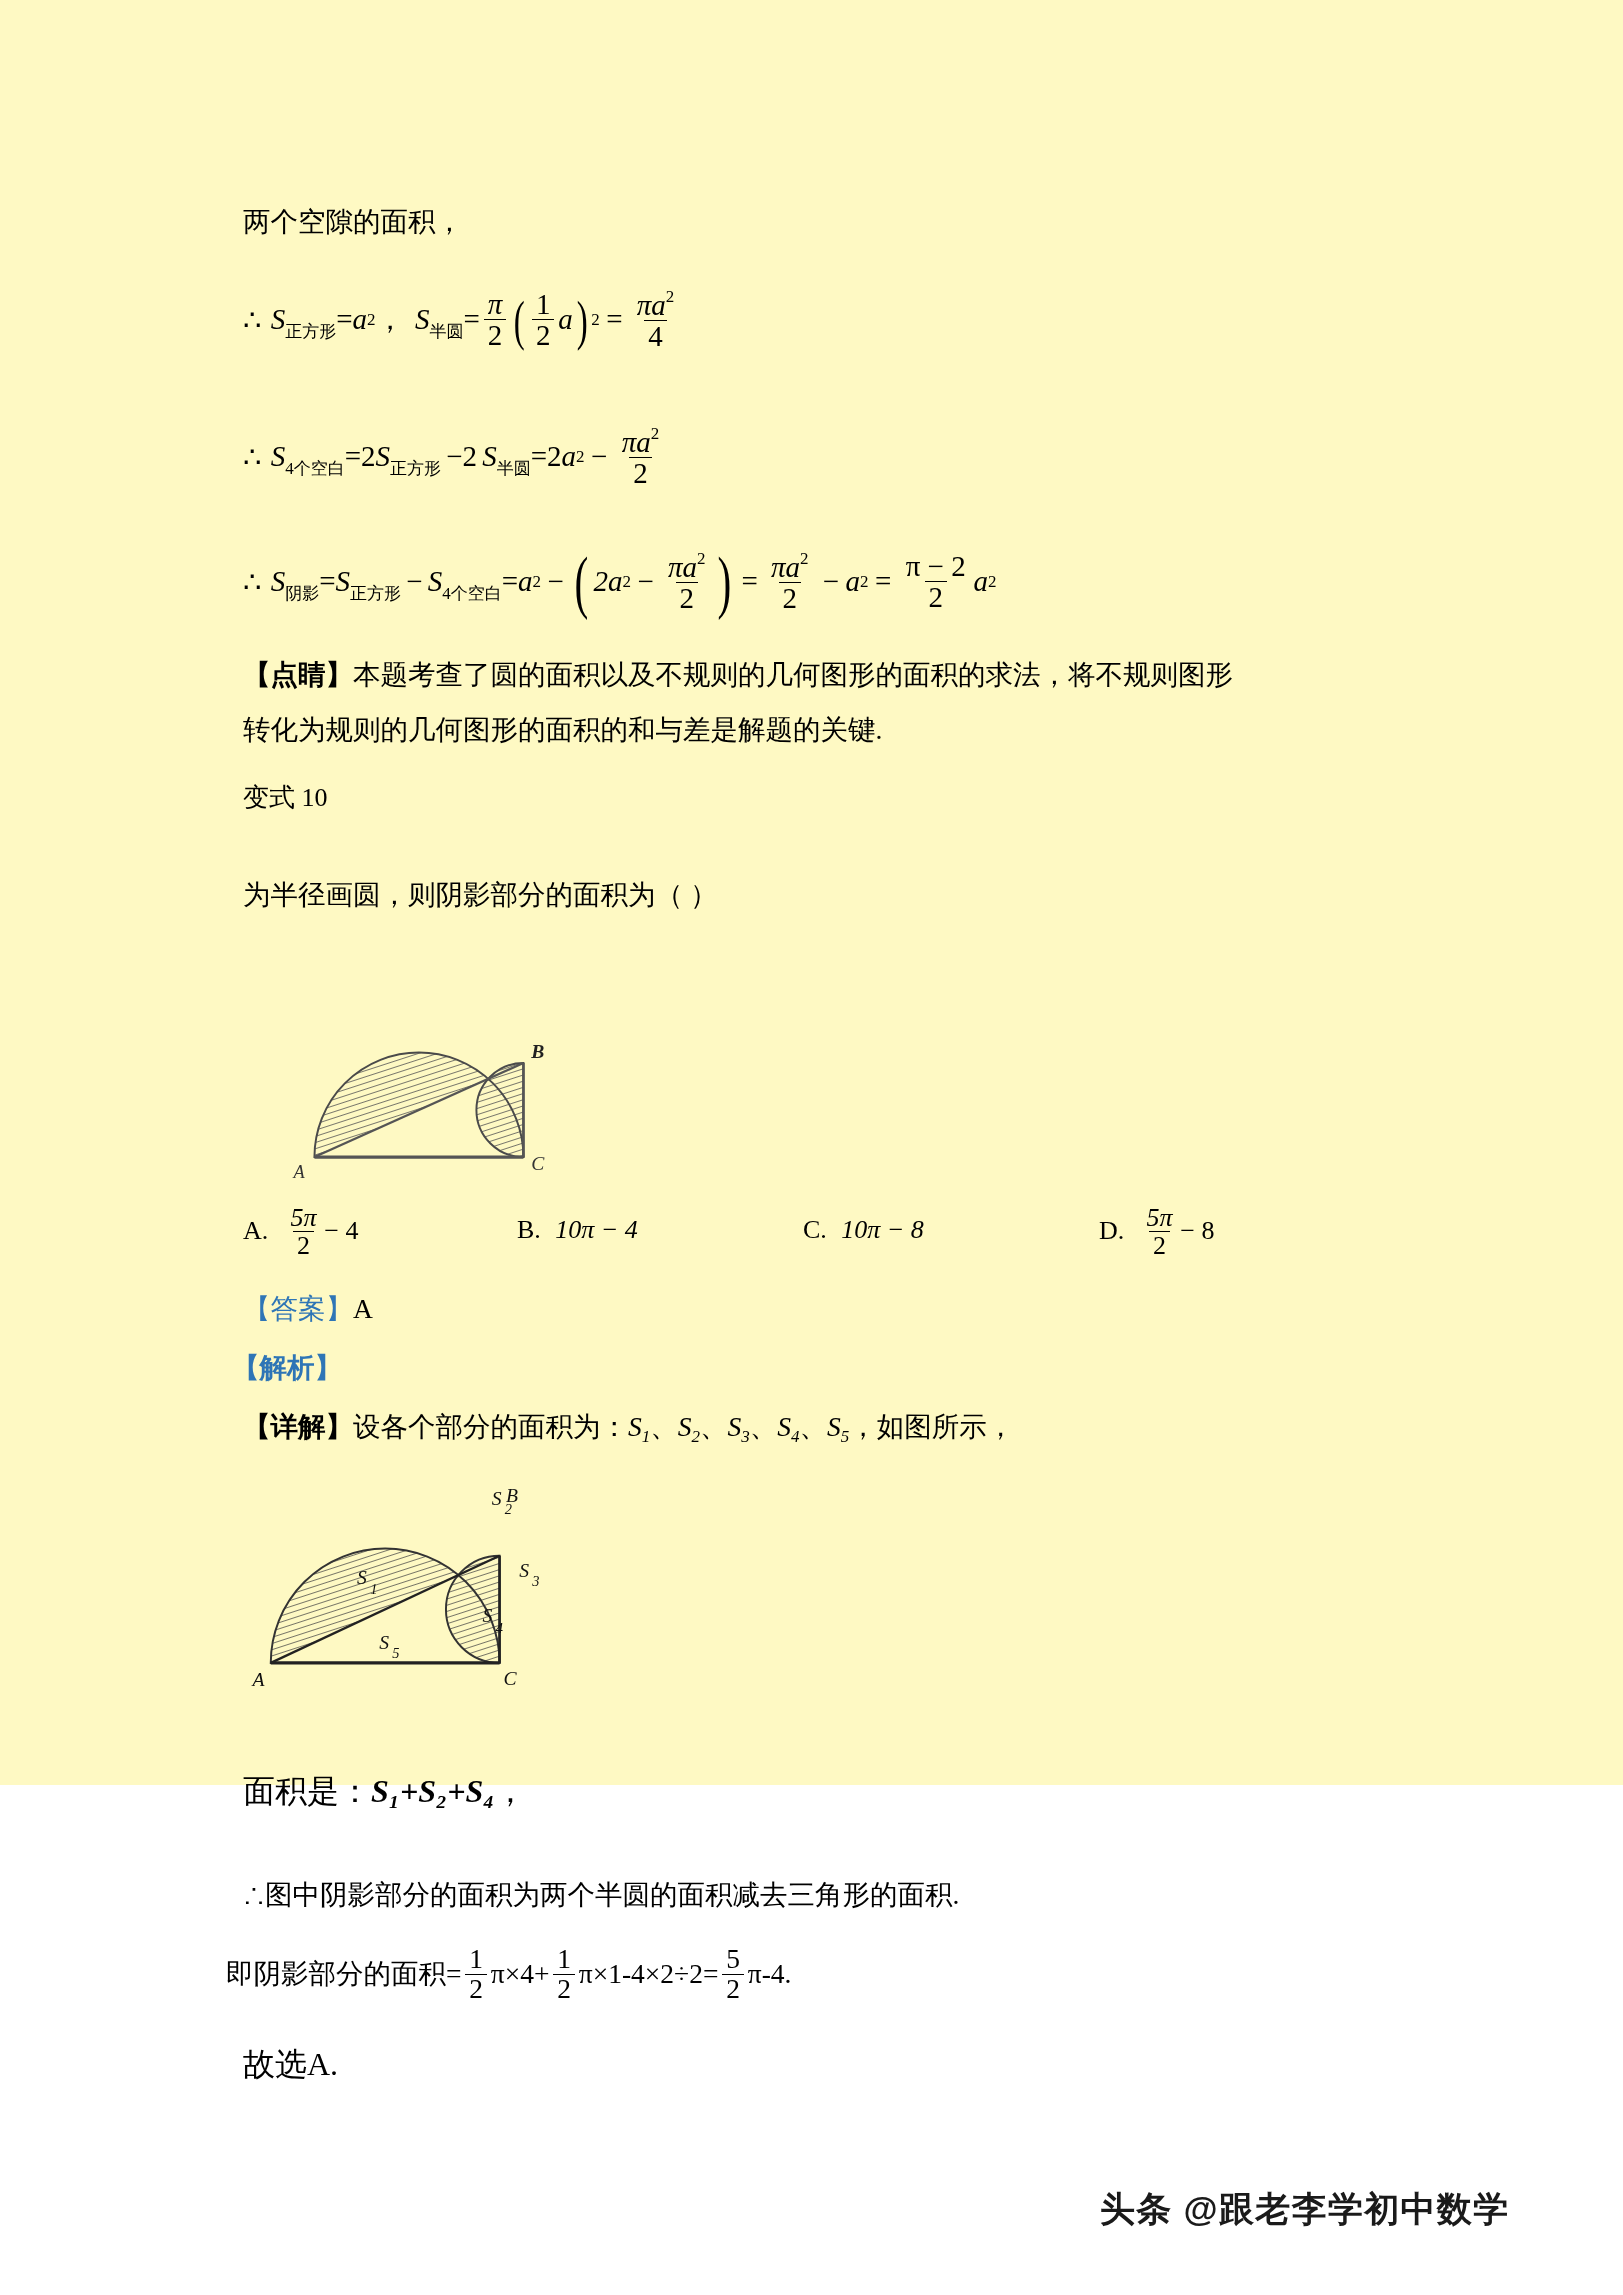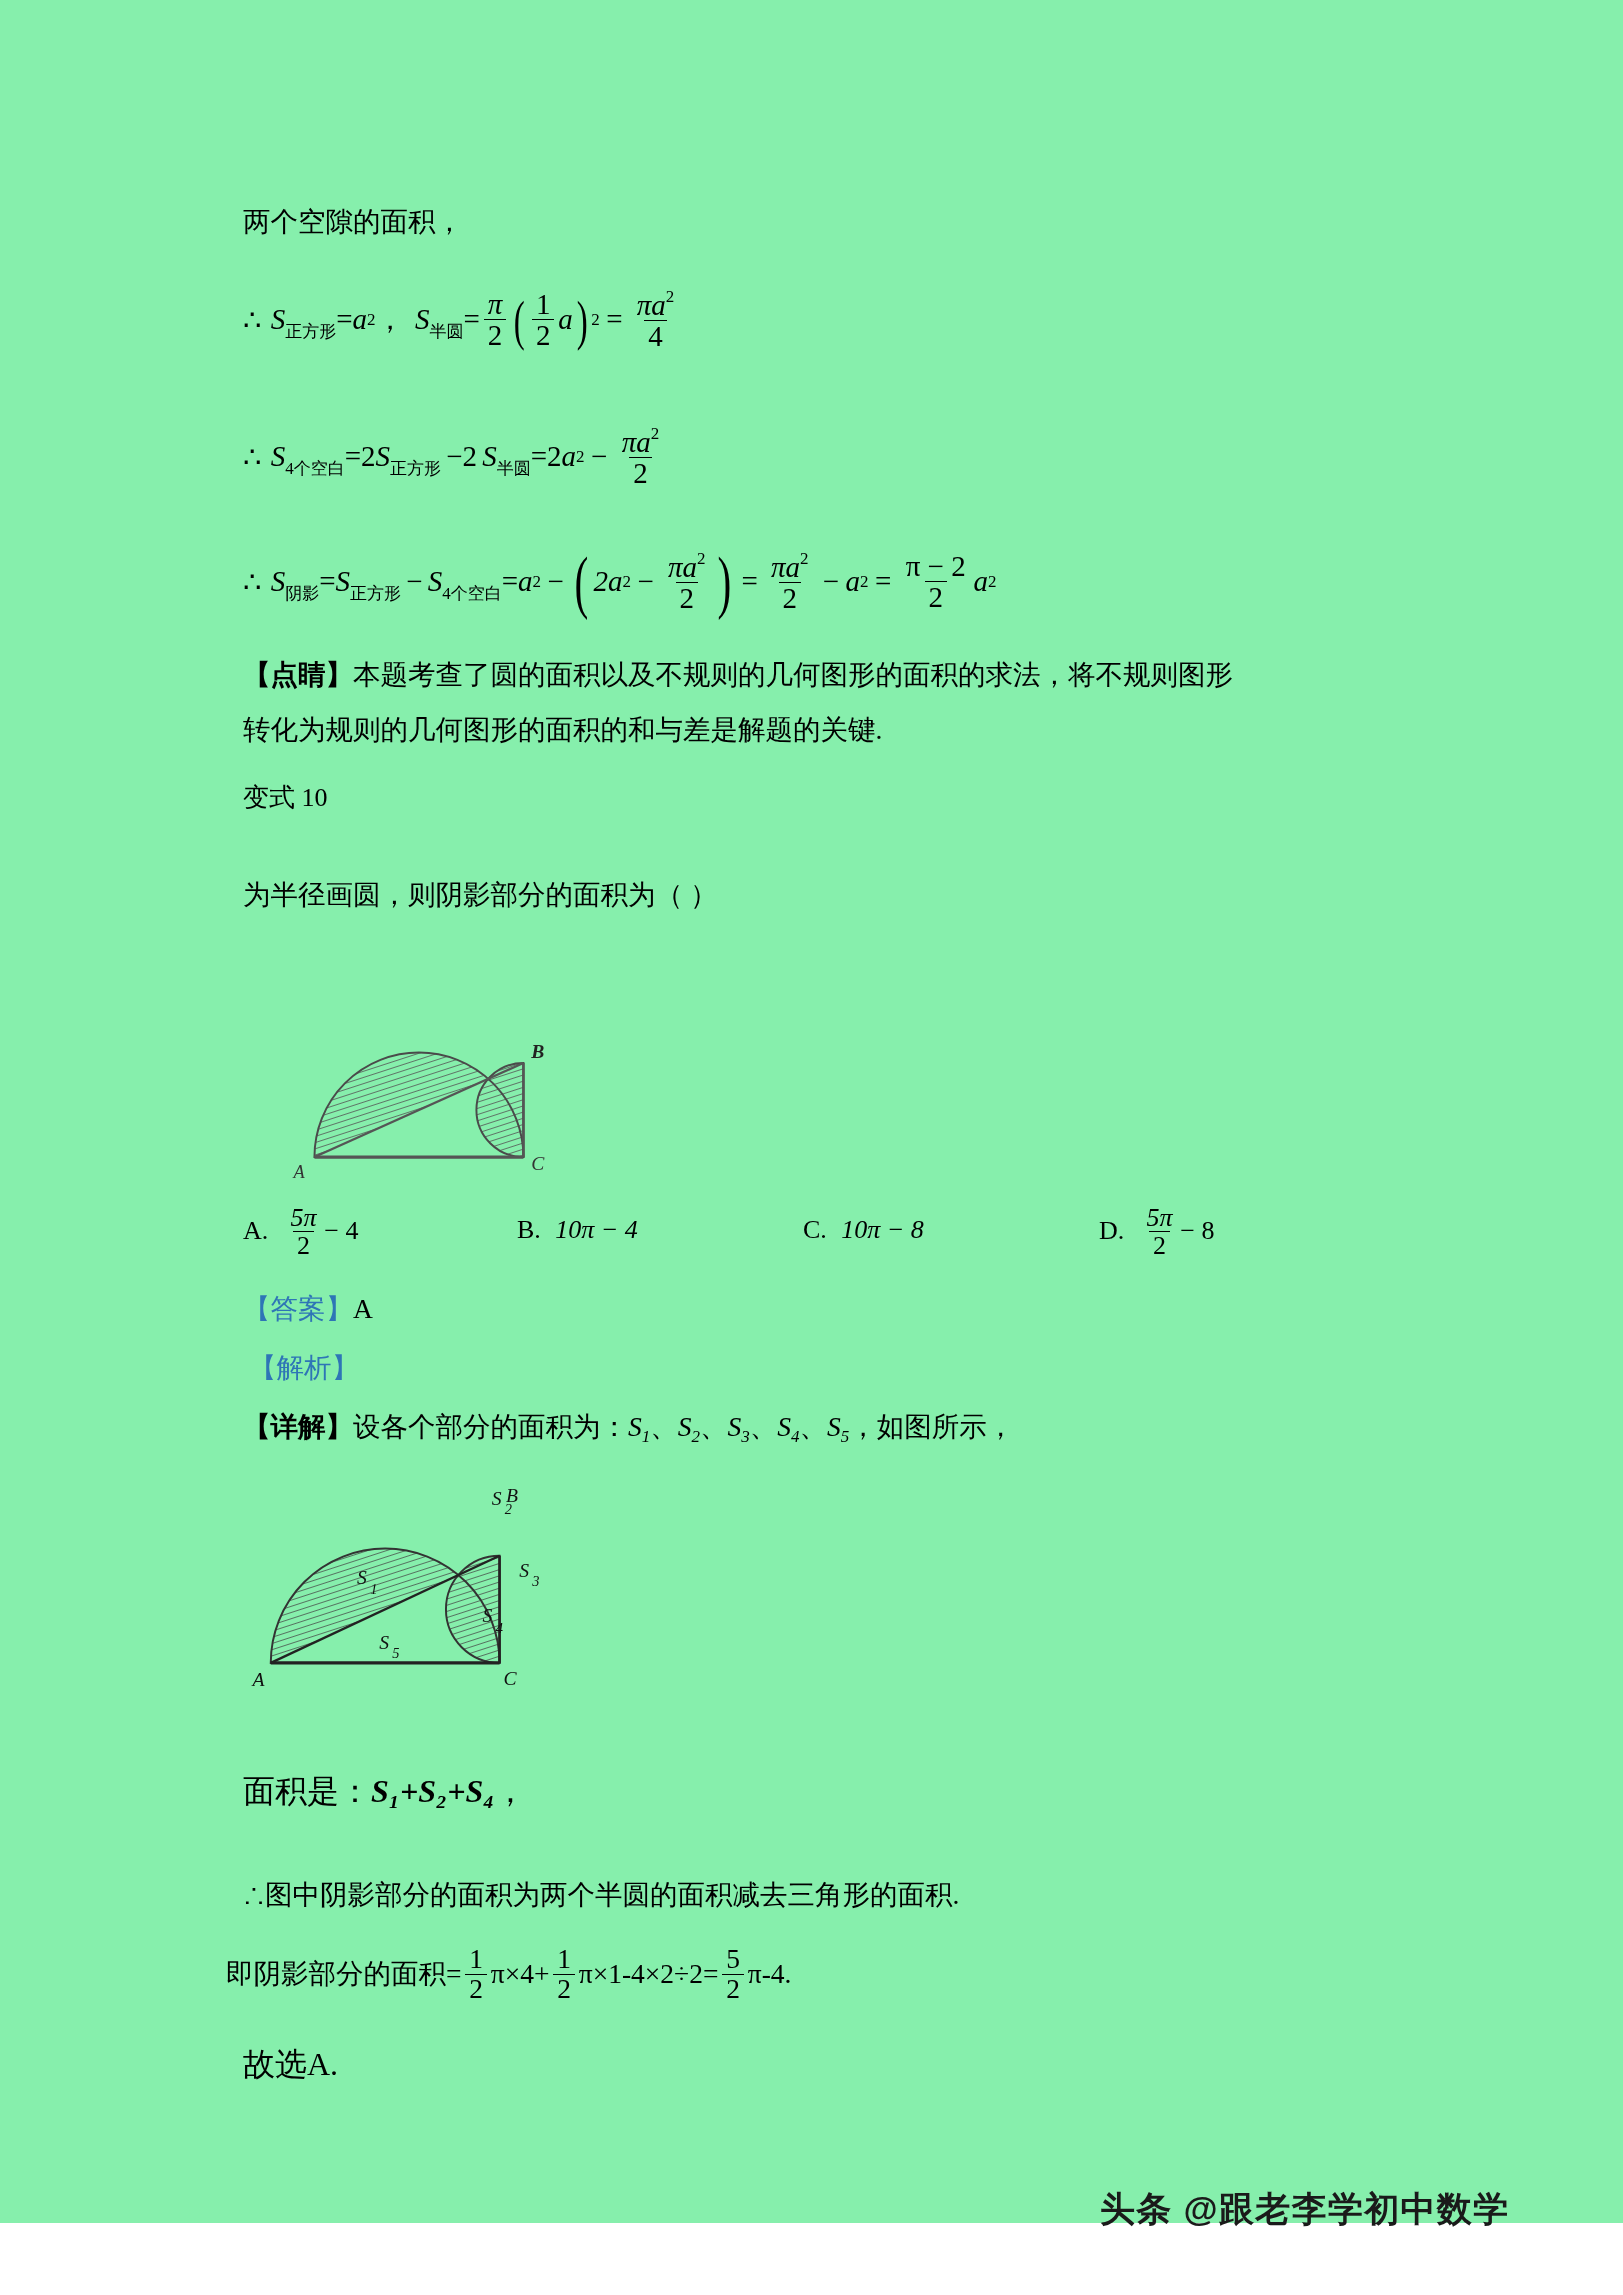--- a/index.html
+++ b/index.html
@@ -3,21 +3,21 @@
 <meta charset="utf-8">
 <style>
   html, body { margin:0; padding:0; background:#ffffff; }
   body {
     width:1623px; height:2295px;
     font-family:"Liberation Serif","DejaVu Serif",serif;
     color:#000;
     position:relative;
     overflow:hidden;
   }
-  .page { position:absolute; left:0; top:0; width:1623px; height:2223px; background:#86efac; }
+  .page { position:absolute; left:0; top:0; width:1623px; height:1785px; background:#fef9c3; }
 
   .line { font-size:26px; line-height:1.0; color:#000; }
 
   
   .blk { position:absolute; }
   .mathit { font-style:italic; font-family:"Liberation Serif","DejaVu Serif",serif; }
   .blue { color:#2E75B6; }
 
   
   .m { display:inline-flex; align-items:center; font-style:italic; font-size:29px; vertical-align:middle; }
@@ -237,21 +237,21 @@
         </span>
         <span style="font-size:26px;">− 8</span>
       </div>
     </div>
   </div>
 
   <div class="blk" style="left:243px; top:1295px;">
     <span class="line blue" style="font-size:27.5px;">【答案】</span><span class="line" style="font-size:27.5px;">A</span>
   </div>
 
-  <div class="blk" style="left:249px; top:1354px;">
+  <div class="blk" style="left:232px; top:1354px;font-weight:bold;">
     <span class="line blue" style="font-size:27.5px;">【解析】</span>
   </div>
 
   <div class="blk" style="left:243px; top:1413px; width:1165px;">
     <span class="line" style="font-size:27.5px;">
       <span style="font-weight:bold;">【详解】</span><span>设各个部分的面积为：</span><span class="mathit">S</span><span class="subi">1</span><span>、</span><span class="mathit">S</span><span class="subi">2</span><span>、</span><span class="mathit">S</span><span class="subi">3</span><span>、</span><span class="mathit">S</span><span class="subi">4</span><span>、</span><span class="mathit">S</span><span class="subi">5</span><span>，如图所示，</span>
     </span>
   </div>
 
   <div class="fig" style="left:242px; top:1473px; width:353px; height:236px;">

